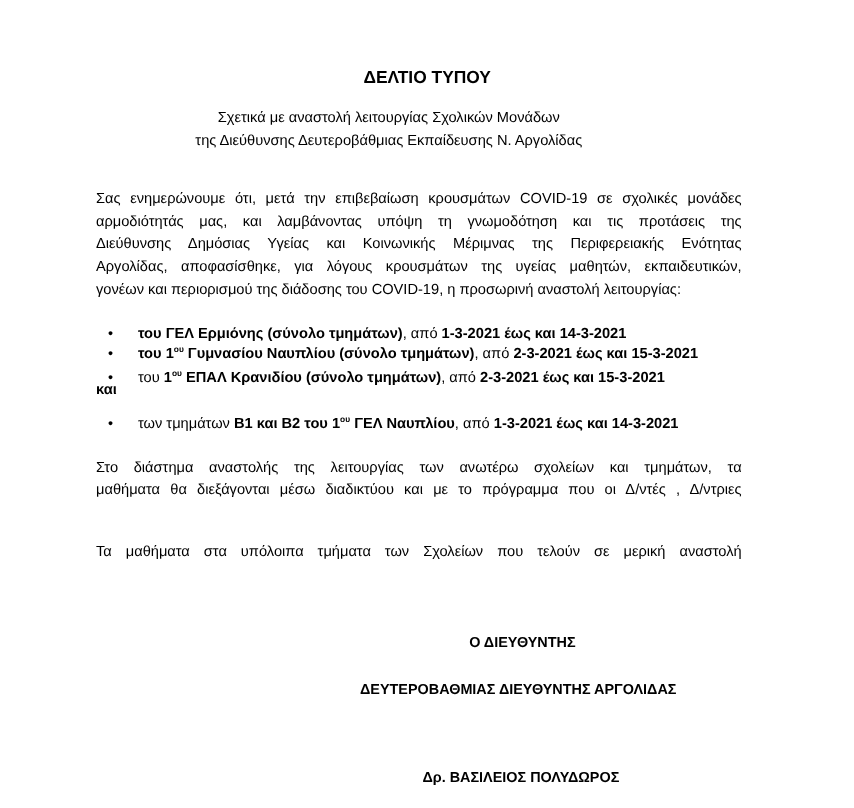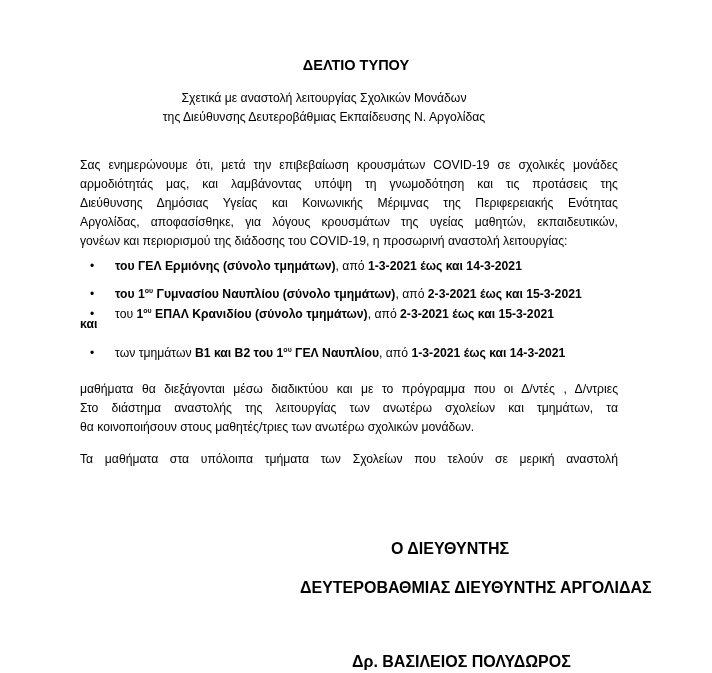--- a/index.html
+++ b/index.html
@@ -11,61 +11,60 @@
     .abs { position: absolute; white-space: nowrap; }
     .title { left: 0; width: 712px; top: 57px; text-align: center; font-weight: bold; font-size: 14.5px; }
     .sub { left: 0; width: 648px; text-align: center; font-size: 12.2px; }
     .para { left: 80px; width: 538px; line-height: 19px; text-align: justify; text-align-last: auto; white-space: normal; }
     .para .ln { display: block; text-align: justify; text-align-last: justify; }
     .para .ln.last { text-align-last: left; }
     .bullet-row { left: 90px; font-size: 12.2px; }
     .bullet-row .dot { display: inline-block; width: 25px; font-size: 12px; }
     b { font-weight: bold; }
     sup { font-size: 7px; vertical-align: 5px; line-height: 0; }
-    .sig { font-weight: bold; font-size: 16px; margin-top: 12px; }
+    .sig { font-weight: bold; font-size: 12px; }
   </style>
 </head>
 <body>
 
 <div>
 
   <div class="abs title">ΔΕΛΤΙΟ ΤΥΠΟΥ</div>
   <div class="abs sub" style="top:91px;">Σχετικά με αναστολή λειτουργίας  Σχολικών Μονάδων</div>
   <div class="abs sub" style="top:110px;">της Διεύθυνσης Δευτεροβάθμιας Εκπαίδευσης Ν. Αργολίδας</div>
 
   <div class="abs para" style="top:156px;">
     <span class="ln">Σας ενημερώνουμε ότι, μετά την επιβεβαίωση κρουσμάτων  COVID-19 σε  σχολικές μονάδες</span>
     <span class="ln">αρμοδιότητάς μας, και λαμβάνοντας υπόψη τη γνωμοδότηση και τις προτάσεις της</span>
     <span class="ln">Διεύθυνσης Δημόσιας Υγείας και Κοινωνικής Μέριμνας της Περιφερειακής Ενότητας</span>
     <span class="ln">Αργολίδας, αποφασίσθηκε, για λόγους κρουσμάτων της υγείας μαθητών,   εκπαιδευτικών,</span>
     <span class="ln last">γονέων  και περιορισμού της διάδοσης του COVID-19,  η προσωρινή αναστολή λειτουργίας:</span>
   </div>
 
-  <div class="abs bullet-row" style="top:259px;">
+  <div class="abs bullet-row" style="top:271px;">
     <span class="dot">•</span><b>του ΓΕΛ Ερμιόνης (σύνολο τμημάτων)</b><span>, από </span><b>1-3-2021</b><b> έως και </b><b>14-3-2021</b>
   </div>
 
   <div class="abs bullet-row" style="top:287px;">
     <span class="dot">•</span><b>του 1</b><b><sup>ου</sup></b><b> Γυμνασίου Ναυπλίου (σύνολο τμημάτων)</b><span>, από </span><b>2-3-2021</b><b> έως και </b><b>15-3-2021</b>
   </div>
 
   <div class="abs bullet-row" style="top:307px;">
     <span class="dot">•</span><span>του </span><b>1</b><b><sup>ου</sup></b><b> ΕΠΑΛ Κρανιδίου (σύνολο τμημάτων)</b><span>, από </span><b>2-3-2021</b><b> έως και </b><b>15-3-2021</b>
   </div>
 
   <div class="abs" style="left:80px; top:317px;font-weight:bold;">και</div>
 
   <div class="abs bullet-row" style="top:346px;">
     <span class="dot">•</span><span>των τμημάτων </span><b>Β1 και Β2 του 1</b><b><sup>ου</sup></b><b> ΓΕΛ Ναυπλίου</b><span>, από </span><b>1-3-2021</b><b> έως και </b><b>14-3-2021</b>
   </div>
 
   <div class="abs para" style="top:380px;">
+    <span class="ln"> Στο διάστημα  αναστολής της λειτουργίας των ανωτέρω σχολείων και τμημάτων, τα</span>
     <span class="ln">μαθήματα θα διεξάγονται μέσω διαδικτύου  και με το πρόγραμμα που οι Δ/ντές , Δ/ντριες</span>
-    <span class="ln"> Στο διάστημα  αναστολής της λειτουργίας των ανωτέρω σχολείων και τμημάτων, τα</span>
-    <span class="ln last">θα κοινοποιήσουν στους μαθητές/τριες  των ανωτέρω σχολικών μονάδων.</span>
   </div>
 
   <div class="abs para" style="top:450px;">
     <span class="ln">Τα μαθήματα στα υπόλοιπα τμήματα  των  Σχολείων που τελούν σε μερική αναστολή</span>
   </div>
 
   <div class="abs sig" style="left:391px; top:528px;">Ο ΔΙΕΥΘΥΝΤΗΣ</div>
   <div class="abs sig" style="left:300px; top:567px;">ΔΕΥΤΕΡΟΒΑΘΜΙΑΣ ΔΙΕΥΘΥΝΤΗΣ ΑΡΓΟΛΙΔΑΣ</div>
   <div class="abs sig" style="left:352px; top:641px;">Δρ. ΒΑΣΙΛΕΙΟΣ ΠΟΛΥΔΩΡΟΣ</div>
 

